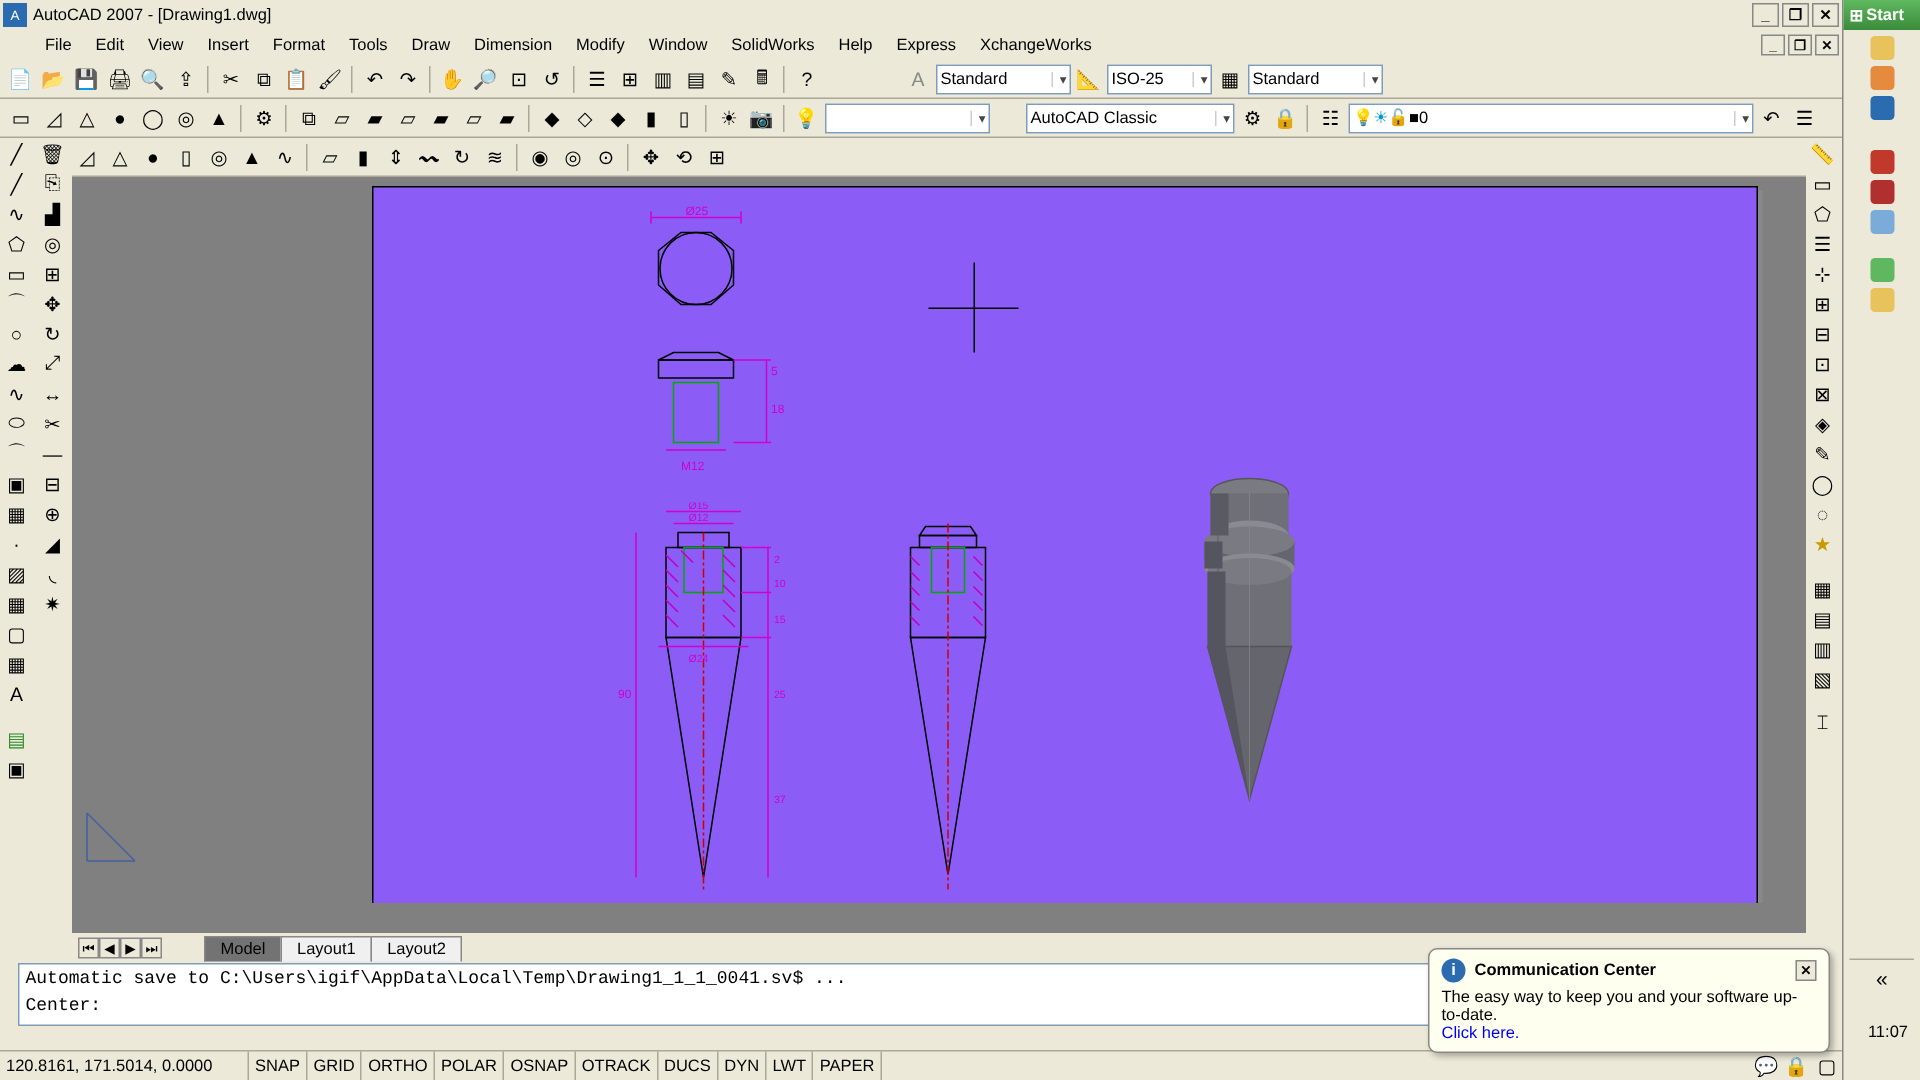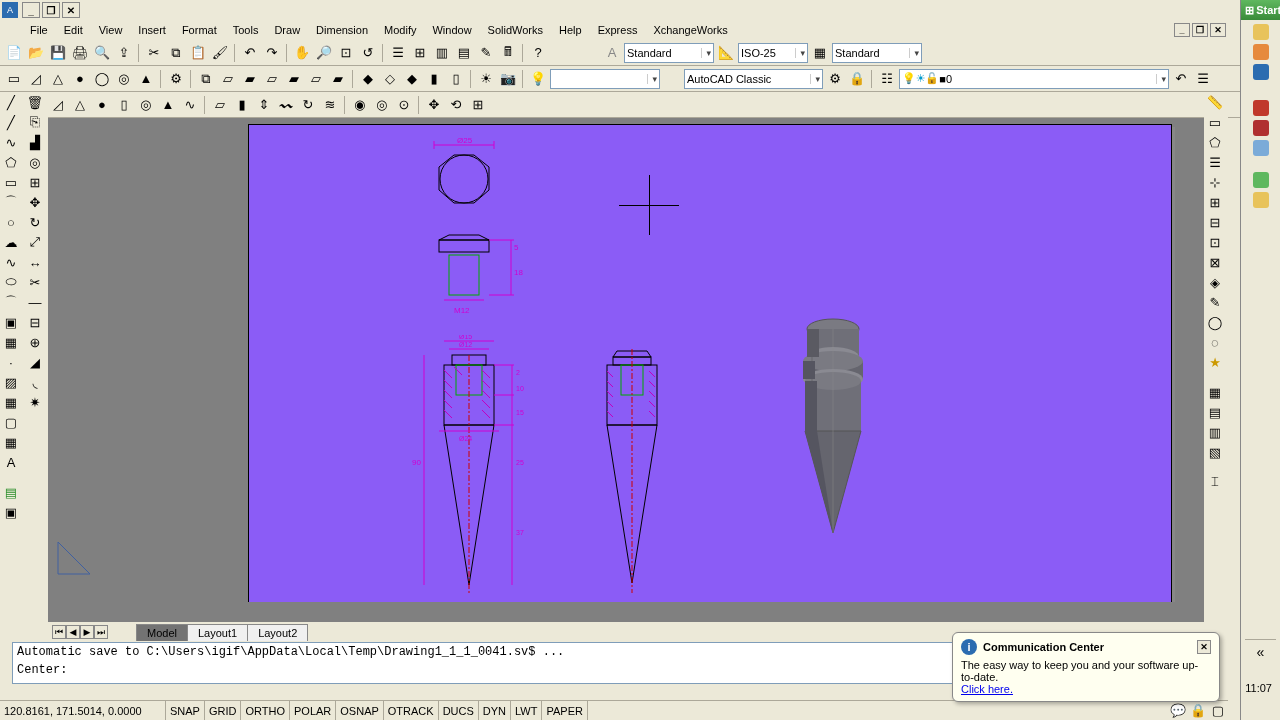--- a/index.html
+++ b/index.html
@@ -6,21 +6,21 @@
 body { font-family:Tahoma,Arial,sans-serif; font-size:11px; background:#ece9d8; width:1280px; height:720px; overflow:hidden; position:relative; }
 
 
 .titlebar { display:flex; align-items:center; height:20px; background:linear-gradient(#ece9d8,#ece9d8); padding:0 2px; }
 .titlebar-icon { width:16px; height:16px; background:#2b6cb0; margin-right:4px; display:flex; align-items:center; justify-content:center; font-size:9px; color:#fff; }
 .titlebar-text { flex:1; font-size:11px; color:#000; }
 .win-buttons { display:flex; gap:2px; }
 .win-btn { width:18px; height:16px; background:#ece9d8; border:1px solid #888; display:flex; align-items:center; justify-content:center; font-size:10px; font-weight:bold; }
 
 
-.start-area { position:absolute; right:0; top:0; width:40px; height:720px; background:#ece9d8; border-left:1px solid #888; }
+.start-area { position:absolute; right:0; top:0; width:52px; height:720px; background:#ece9d8; border-left:1px solid #888; }
 .start-btn { height:20px; background:linear-gradient(#5fb85f,#3a8b3a); color:#fff; font-weight:bold; display:flex; align-items:center; padding:0 4px; font-size:11px; }
 .start-btn::before { content:"⊞"; margin-right:2px; }
 .tray-icons { padding:4px; display:flex; flex-direction:column; gap:4px; align-items:center; }
 .tray-icon { width:16px; height:16px; border-radius:3px; }
 .clock { position:absolute; bottom:26px; right:8px; font-size:11px; }
 
 
 .menubar { height:20px; display:flex; align-items:center; padding-left:22px; background:#ece9d8; }
 .menubar-item { padding:2px 8px; cursor:pointer; }
 .doc-win-buttons { margin-left:auto; display:flex; gap:2px; padding-right:54px; }
@@ -68,31 +68,32 @@
 .statusbar { position:absolute; left:0; bottom:0; right:52px; height:20px; background:#ece9d8; display:flex; align-items:center; font-size:11px; border-top:1px solid #aca899; }
 .status-coords { width:166px; padding-left:4px; border-right:1px solid #aca899; height:100%; display:flex; align-items:center; }
 .status-toggle { padding:0 4px; height:100%; display:flex; align-items:center; border-right:1px solid #aca899; cursor:pointer; }
 
 
 .comm-popup { position:absolute; right:60px; bottom:18px; width:268px; background:#fffff0; border:1px solid #888; border-radius:6px; padding:6px 8px; font-size:11px; box-shadow:2px 2px 4px rgba(0,0,0,0.3); }
 .comm-title { font-weight:bold; display:flex; align-items:center; gap:6px; }
 .comm-info-icon { width:16px; height:16px; border-radius:50%; background:#2b6cb0; color:#fff; font-weight:bold; font-size:11px; display:flex; align-items:center; justify-content:center; }
 .comm-close { margin-left:auto; width:14px; height:14px; border:1px solid #888; background:#ece9d8; display:flex; align-items:center; justify-content:center; font-size:9px; }
 .comm-body { margin-top:4px; }
-.comm-link { color:#0000ee; text-decoration:underline; cursor:pointer; }
+.comm-link { color:#0000ee; cursor:pointer; }
 
 
 .bolt3d { position:absolute; left:540px; top:190px; }
 
 </style>
 </head>
 <body>
 
 <div class="titlebar">
   <div class="titlebar-icon">A</div>
+  <div class="titlebar-text">AutoCAD 2007 - [Drawing1.dwg]</div>
   <div class="win-buttons">
     <div class="win-btn">_</div>
     <div class="win-btn">❐</div>
     <div class="win-btn">✕</div>
   </div>
   <div style="width:52px"></div>
 </div>
 
 <div class="start-area">
   <div class="start-btn">Start</div>

